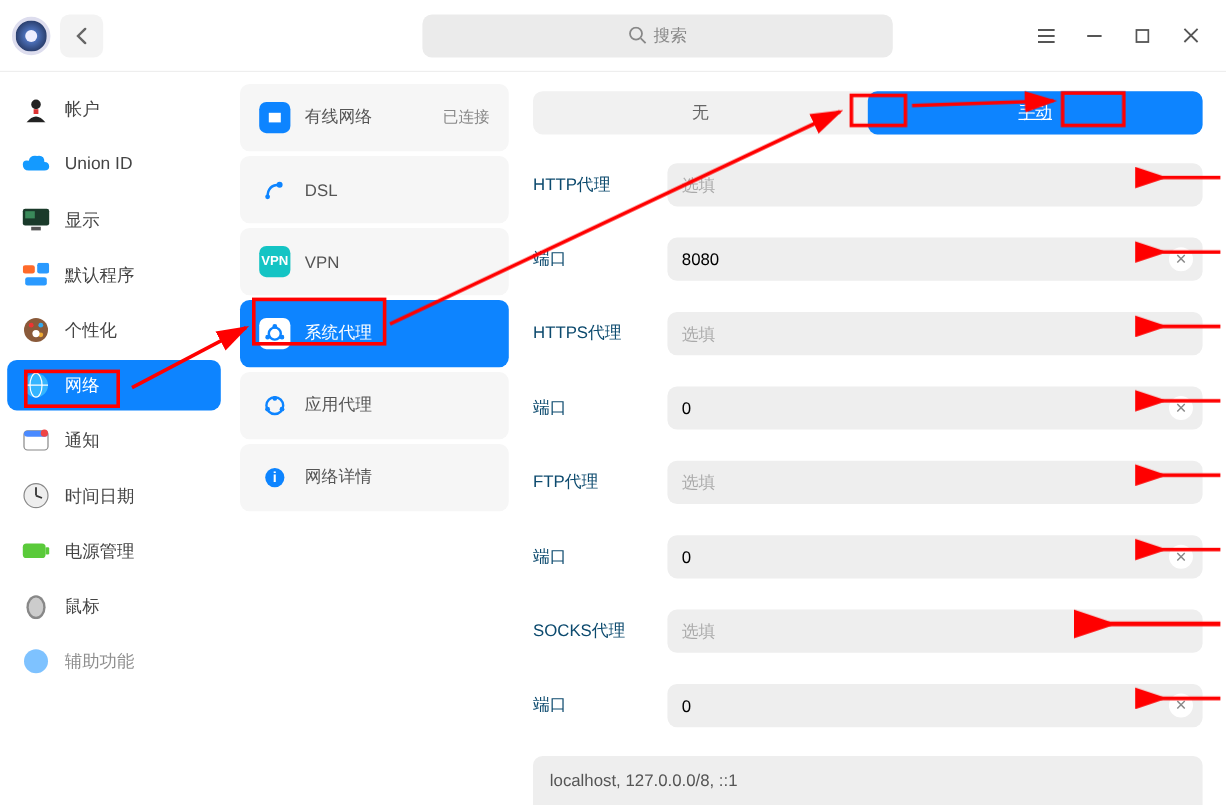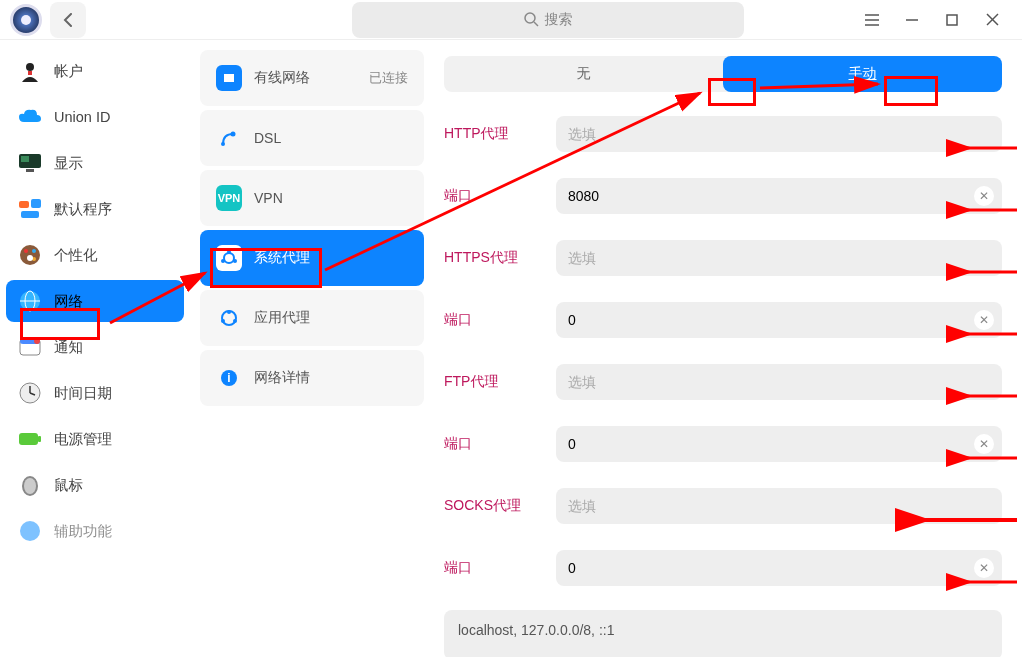--- a/index.html
+++ b/index.html
@@ -10,21 +10,21 @@
     background: #fff;
     width: 1022px;
     height: 671px;
     overflow: hidden;
     position: relative;
   }
   
   .titlebar {
     display: flex;
     align-items: center;
-    height: 40px;
+    height: 60px;
     padding: 0 10px;
     gap: 8px;
     border-bottom: 1px solid #eee;
   }
   .titlebar .logo {
     width: 32px; height: 32px; border-radius: 50%;
     display: flex; align-items: center; justify-content: center;
     background: radial-gradient(circle, #4a6db5 30%, #2a3f6e 70%);
     border: 3px solid #dde;
     position: relative;
@@ -49,21 +49,21 @@
   
   .main { display: flex; height: calc(100% - 54px); }
   .sidebar {
     width: 190px; flex-shrink: 0; padding: 10px 6px; overflow-y: auto;
   }
   .sidebar-item {
     height: 42px; display: flex; align-items: center; gap: 12px;
     padding: 0 12px; border-radius: 8px; cursor: pointer; color: #444;
     margin-bottom: 4px;
   }
-  .sidebar-item.active { background: #0d84ff; color: #000000; }
+  .sidebar-item.active { background: #0d84ff; color: #ffffff; }
   .sidebar-item .icon { width: 24px; height: 24px; flex-shrink: 0; display:flex; align-items:center; justify-content:center; }
   .sidebar-item .label { font-size: 14.5px; }
   
   .subnav {
     width: 244px; flex-shrink: 0; padding: 10px; background: #fafafa0a;
   }
   .subnav-item {
     height: 56px; display: flex; align-items: center; gap: 12px;
     padding: 0 16px; border-radius: 8px; cursor: pointer; color: #555;
     background: #f6f6f6; margin-bottom: 4px; position: relative;
@@ -85,21 +85,21 @@
     margin-bottom: 22px;
   }
   .seg {
     flex: 1; display:flex; align-items:center; justify-content:center;
     cursor: pointer; color: #666; border-radius: 8px; position: relative;
   }
   .seg.active { background: #0d84ff; color: #ffffff; text-decoration: underline; }
   .form-row {
     display: flex; align-items: center; height: 40px; margin-bottom: 22px;
   }
-  .form-row .label { flex: 0 0 112px; color: #be185d; font-size: 14px; }
+  .form-row .label { flex: 0 0 112px; color: #0c4a6e; font-size: 14px; }
   .form-row .field {
     flex: 1; height: 36px; background: #eeeeee; border-radius: 8px;
     padding: 0 12px; display:flex; align-items:center; color:#333;
     position: relative;
   }
   .form-row .field input {
     border: none; background: transparent; width: 100%; font-size: 14px;
     outline: none; color:#000000;
   }
   .form-row .field input::placeholder { color: #aaa; }

